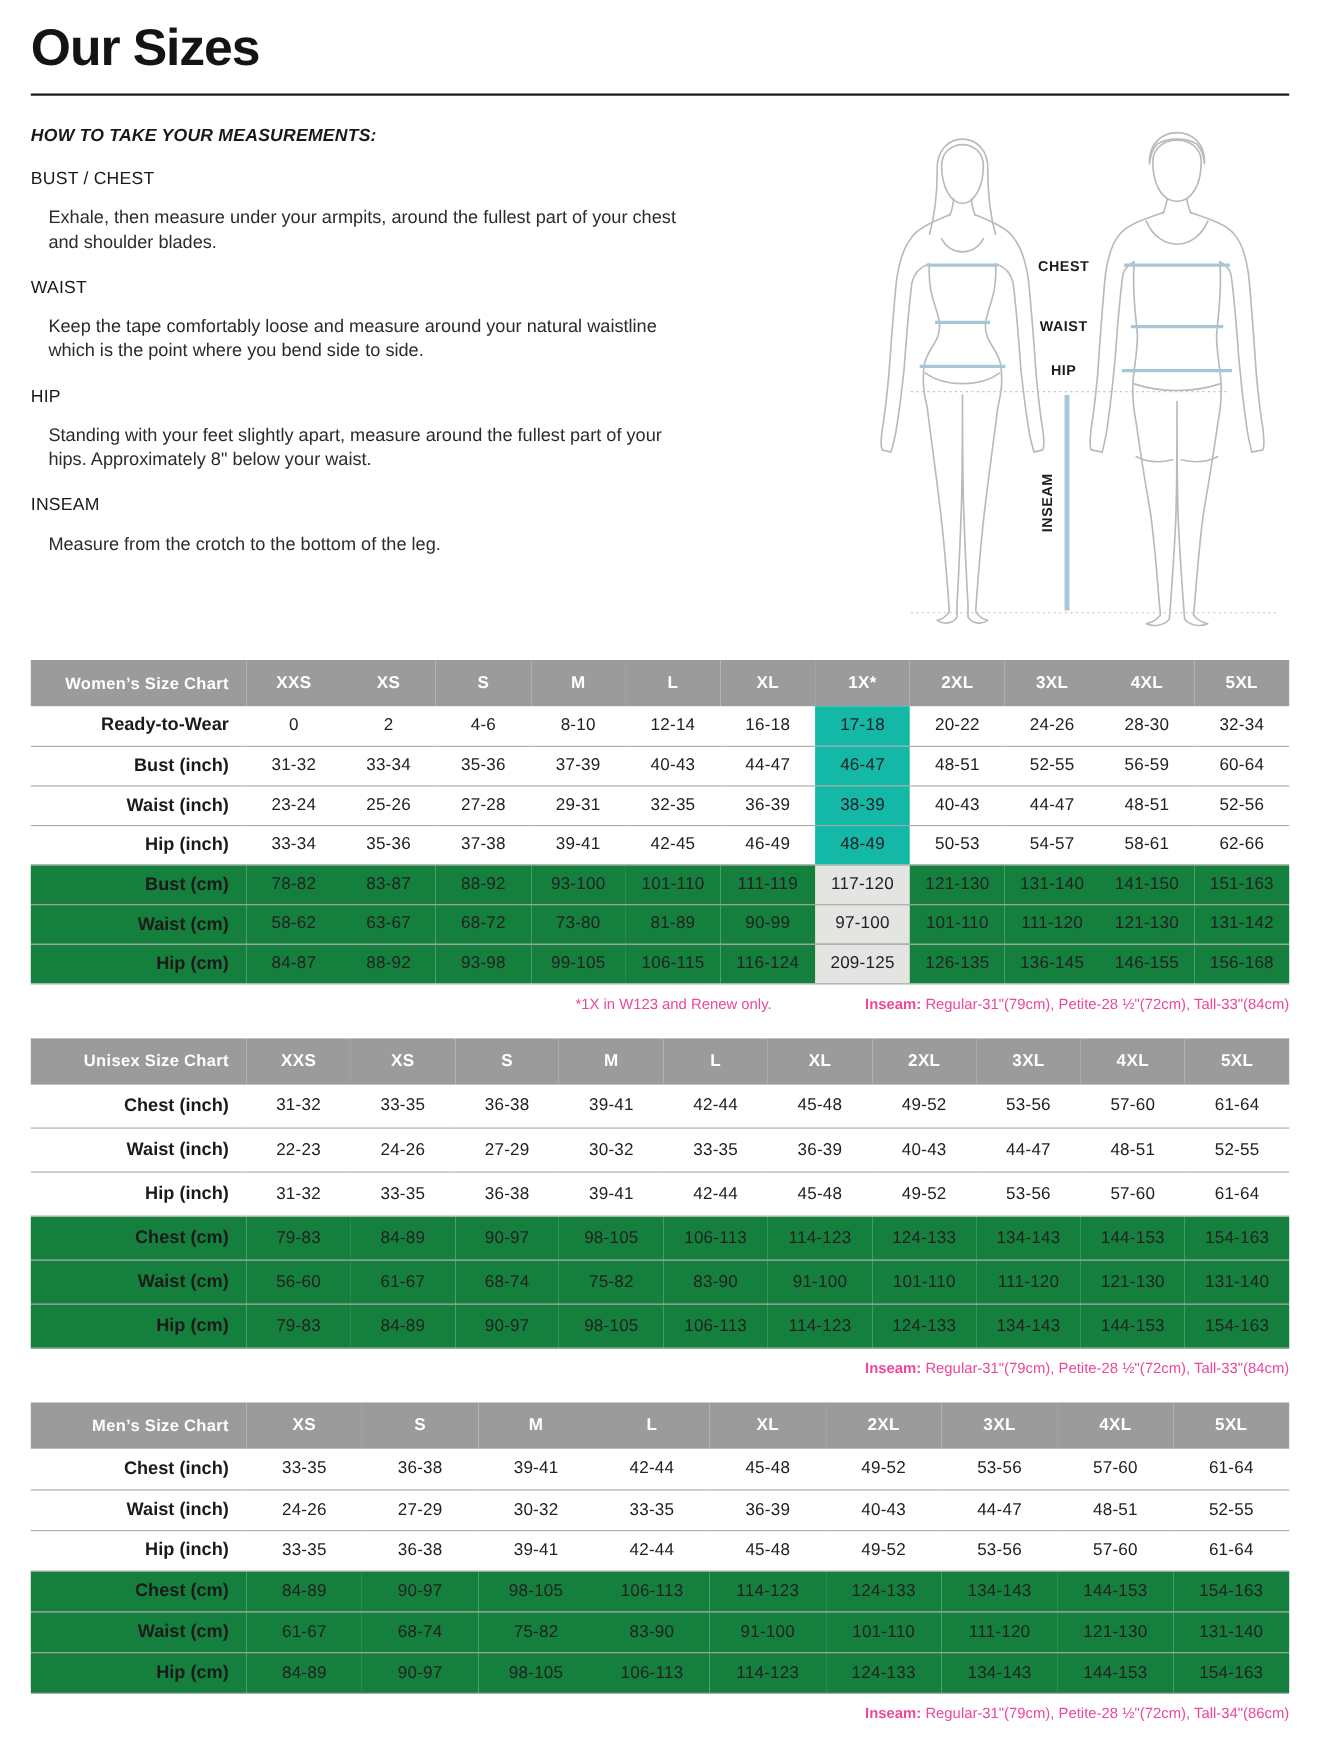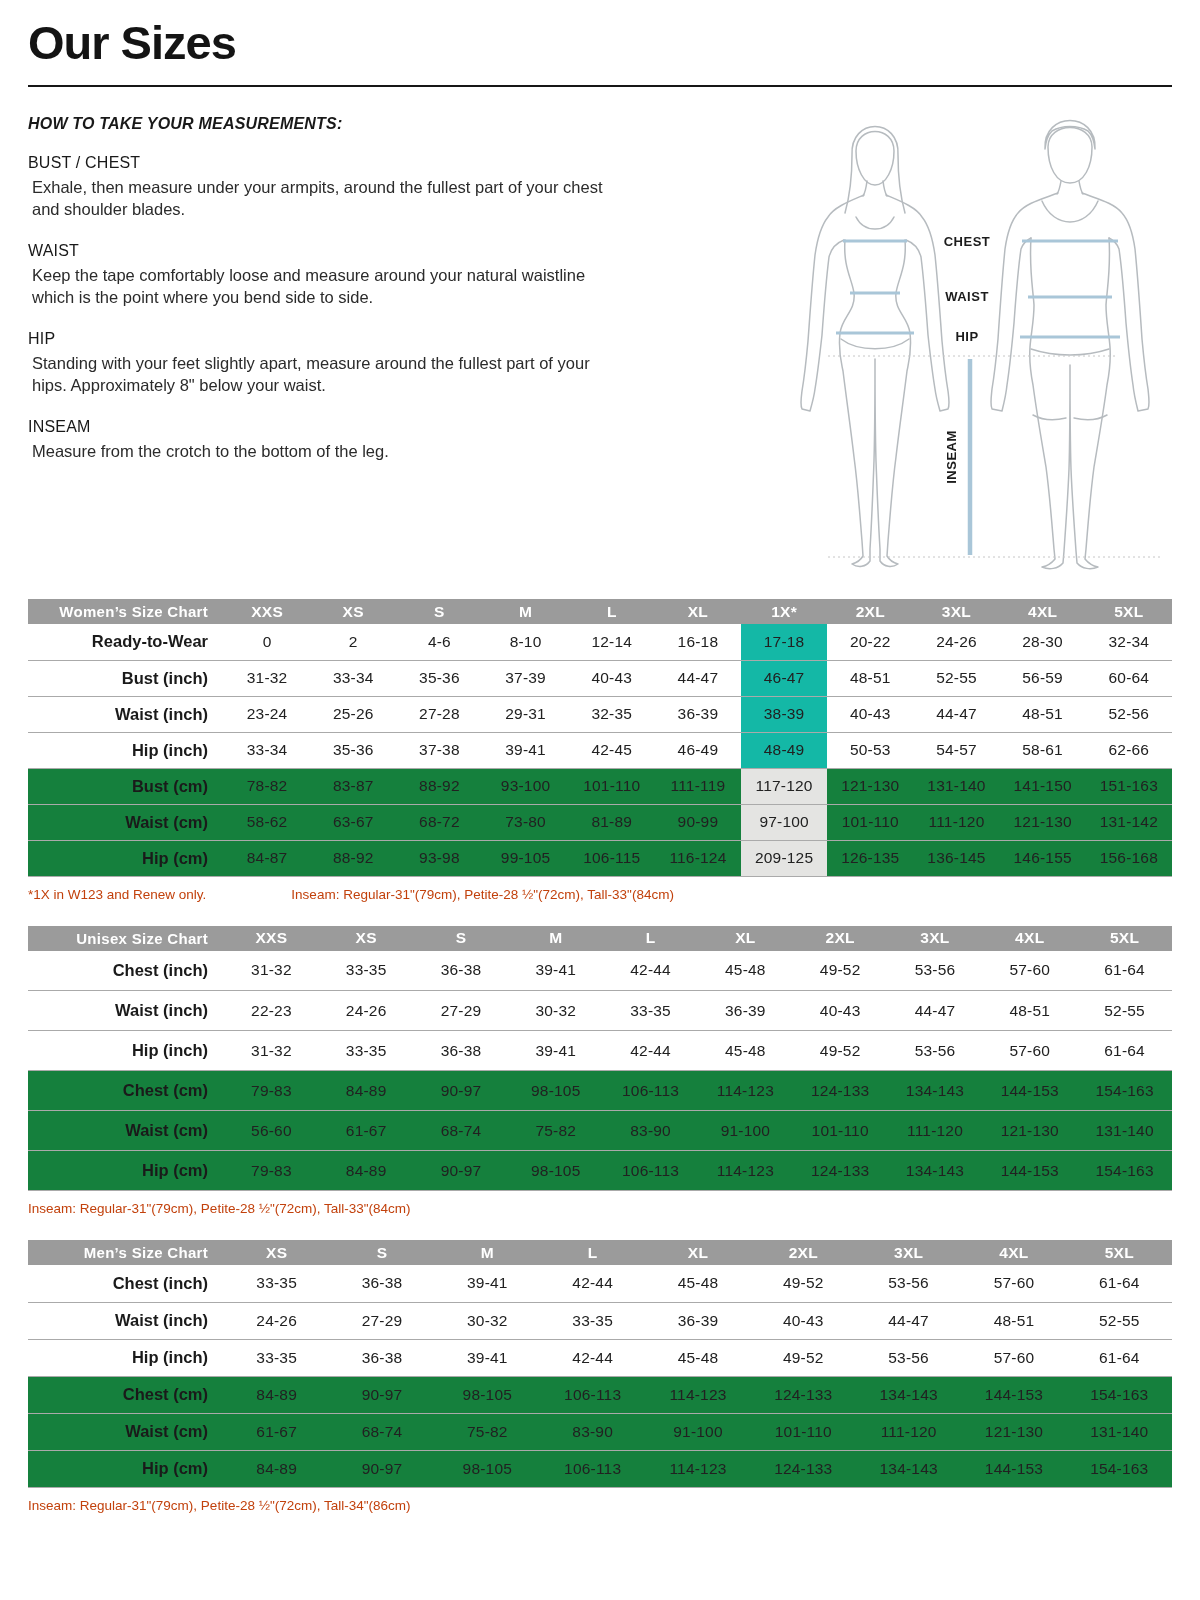--- a/index.html
+++ b/index.html
@@ -5,43 +5,43 @@
   * { box-sizing: border-box; }
   body { margin:0; background:#fff; color:#1e1e1e; font-family:"Liberation Sans", sans-serif; }
   .page { width:1200px; padding:16px 28px 26px; margin:0 auto; }
   h1[data-name="page-title"] { font-size:47px; font-weight:800; letter-spacing:-1px; margin:0; color:#141414; line-height:1.15; }
   .title-rule { border:none; border-top:2px solid #161616; margin:15px 0 0; }
 
   .content-cols { display:flex; margin-top:22px; }
   .instructions { width:735px; }
   .instructions h2 { font-size:16px; font-weight:700; margin:6px 0 0; color:#191919; letter-spacing:.2px;font-style:italic; }
   .section h3 { font-size:16px; font-weight:400; margin:21px 0 5px; color:#191919; letter-spacing:.2px; }
-  .section p { font-size:16.5px; line-height:1.33; margin:4px; color:#2b2b2b; white-space:pre-line; }
+  .section p { font-size:16.5px; line-height:1.33; margin:16px; color:#2b2b2b; white-space:pre-line; }
 
   .diagram { margin-left:auto; width:402px; }
 
   .size-charts { margin-top:16px; }
   .table-block { margin-top:0; }
   .table-block + .table-block { margin-top:24px; }
   table.size-table { width:100%; border-collapse:collapse; table-layout:fixed; }
   .size-table th, .size-table td { padding:0; }
-  .size-table thead th { background:#9b9b9b; color:#fff; font-weight:700; font-size:15.5px; height:25px; text-align:center; letter-spacing:.3px; }
+  .size-table thead th { background:#9b9b9b; color:#fff; font-weight:700; font-size:15.5px; height:42px; text-align:center; letter-spacing:.3px; }
   .size-table thead th.label-head { text-align:right; padding-right:16px; font-size:15px; }
   .size-table tbody th { text-align:right; padding-right:16px; font-size:16.5px; font-weight:700; color:#1a1a1a; }
   .size-table tbody td { text-align:center; font-size:15.5px; color:#212121; letter-spacing:.2px; }
   .size-table tbody tr th, .size-table tbody tr td { border-bottom:1px solid #aaaaaa; }
   .table-0 tbody tr { height:36px; }
   .table-1 tbody tr { height:40px; }
   .table-2 tbody tr { height:37px; }
   .size-table tbody tr.shaded { background:#15803d; }
   .size-table tbody td.hl { background:#14b8a6; }
   .size-table tbody tr.shaded td.hl { background:#e4e4e2; }
 
-  .footnote { display:flex; gap:85px; margin-top:10px; font-size:13.5px; color:#c2410c; }
-  .footnote strong { font-weight:400; }
+  .footnote { display:flex; justify-content:flex-end; gap:85px; margin-top:10px; font-size:13.5px; color:#ec4899; }
+  .footnote strong { font-weight:700; }
 
   svg text.dlabel { font-family:"Liberation Sans", sans-serif; font-size:13px; font-weight:700; fill:#1c1c1c; letter-spacing:.5px; }
 </style>
 </head>
 <body>
 
 <div class="page" data-name="size-guide-page">
 
   <h1 data-name="page-title">Our Sizes</h1>
   <hr class="title-rule" data-name="title-divider">

